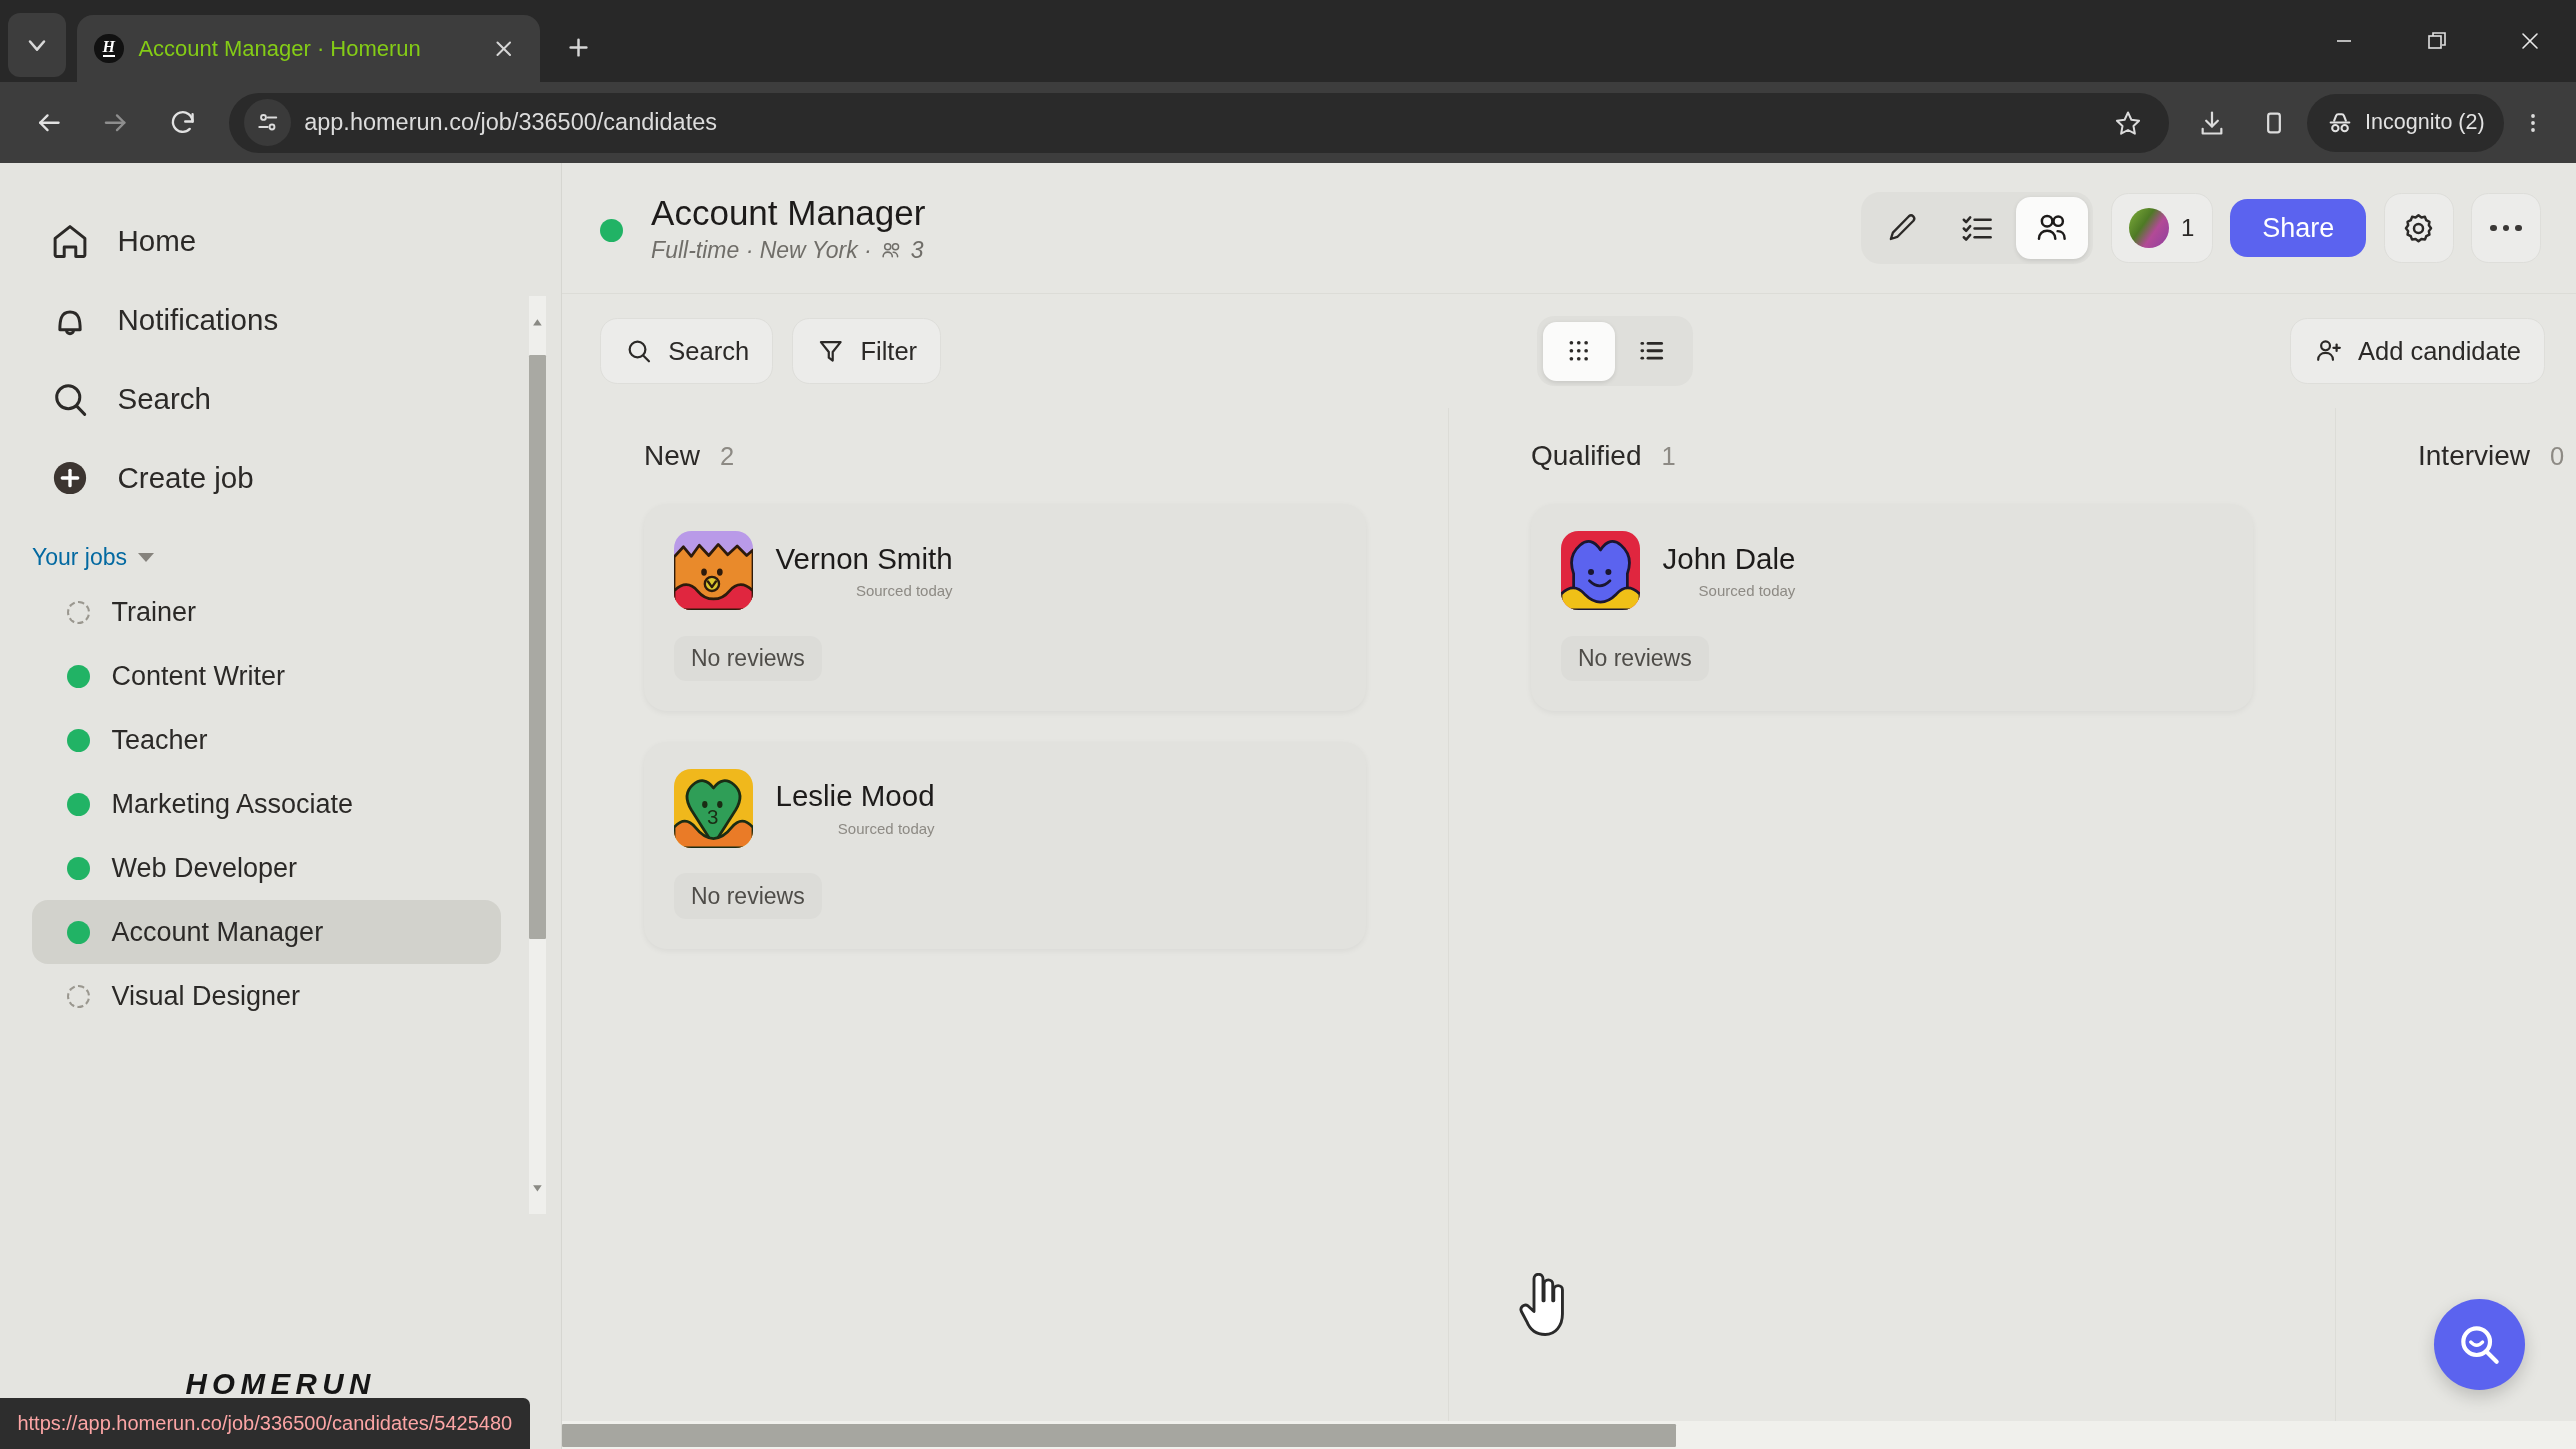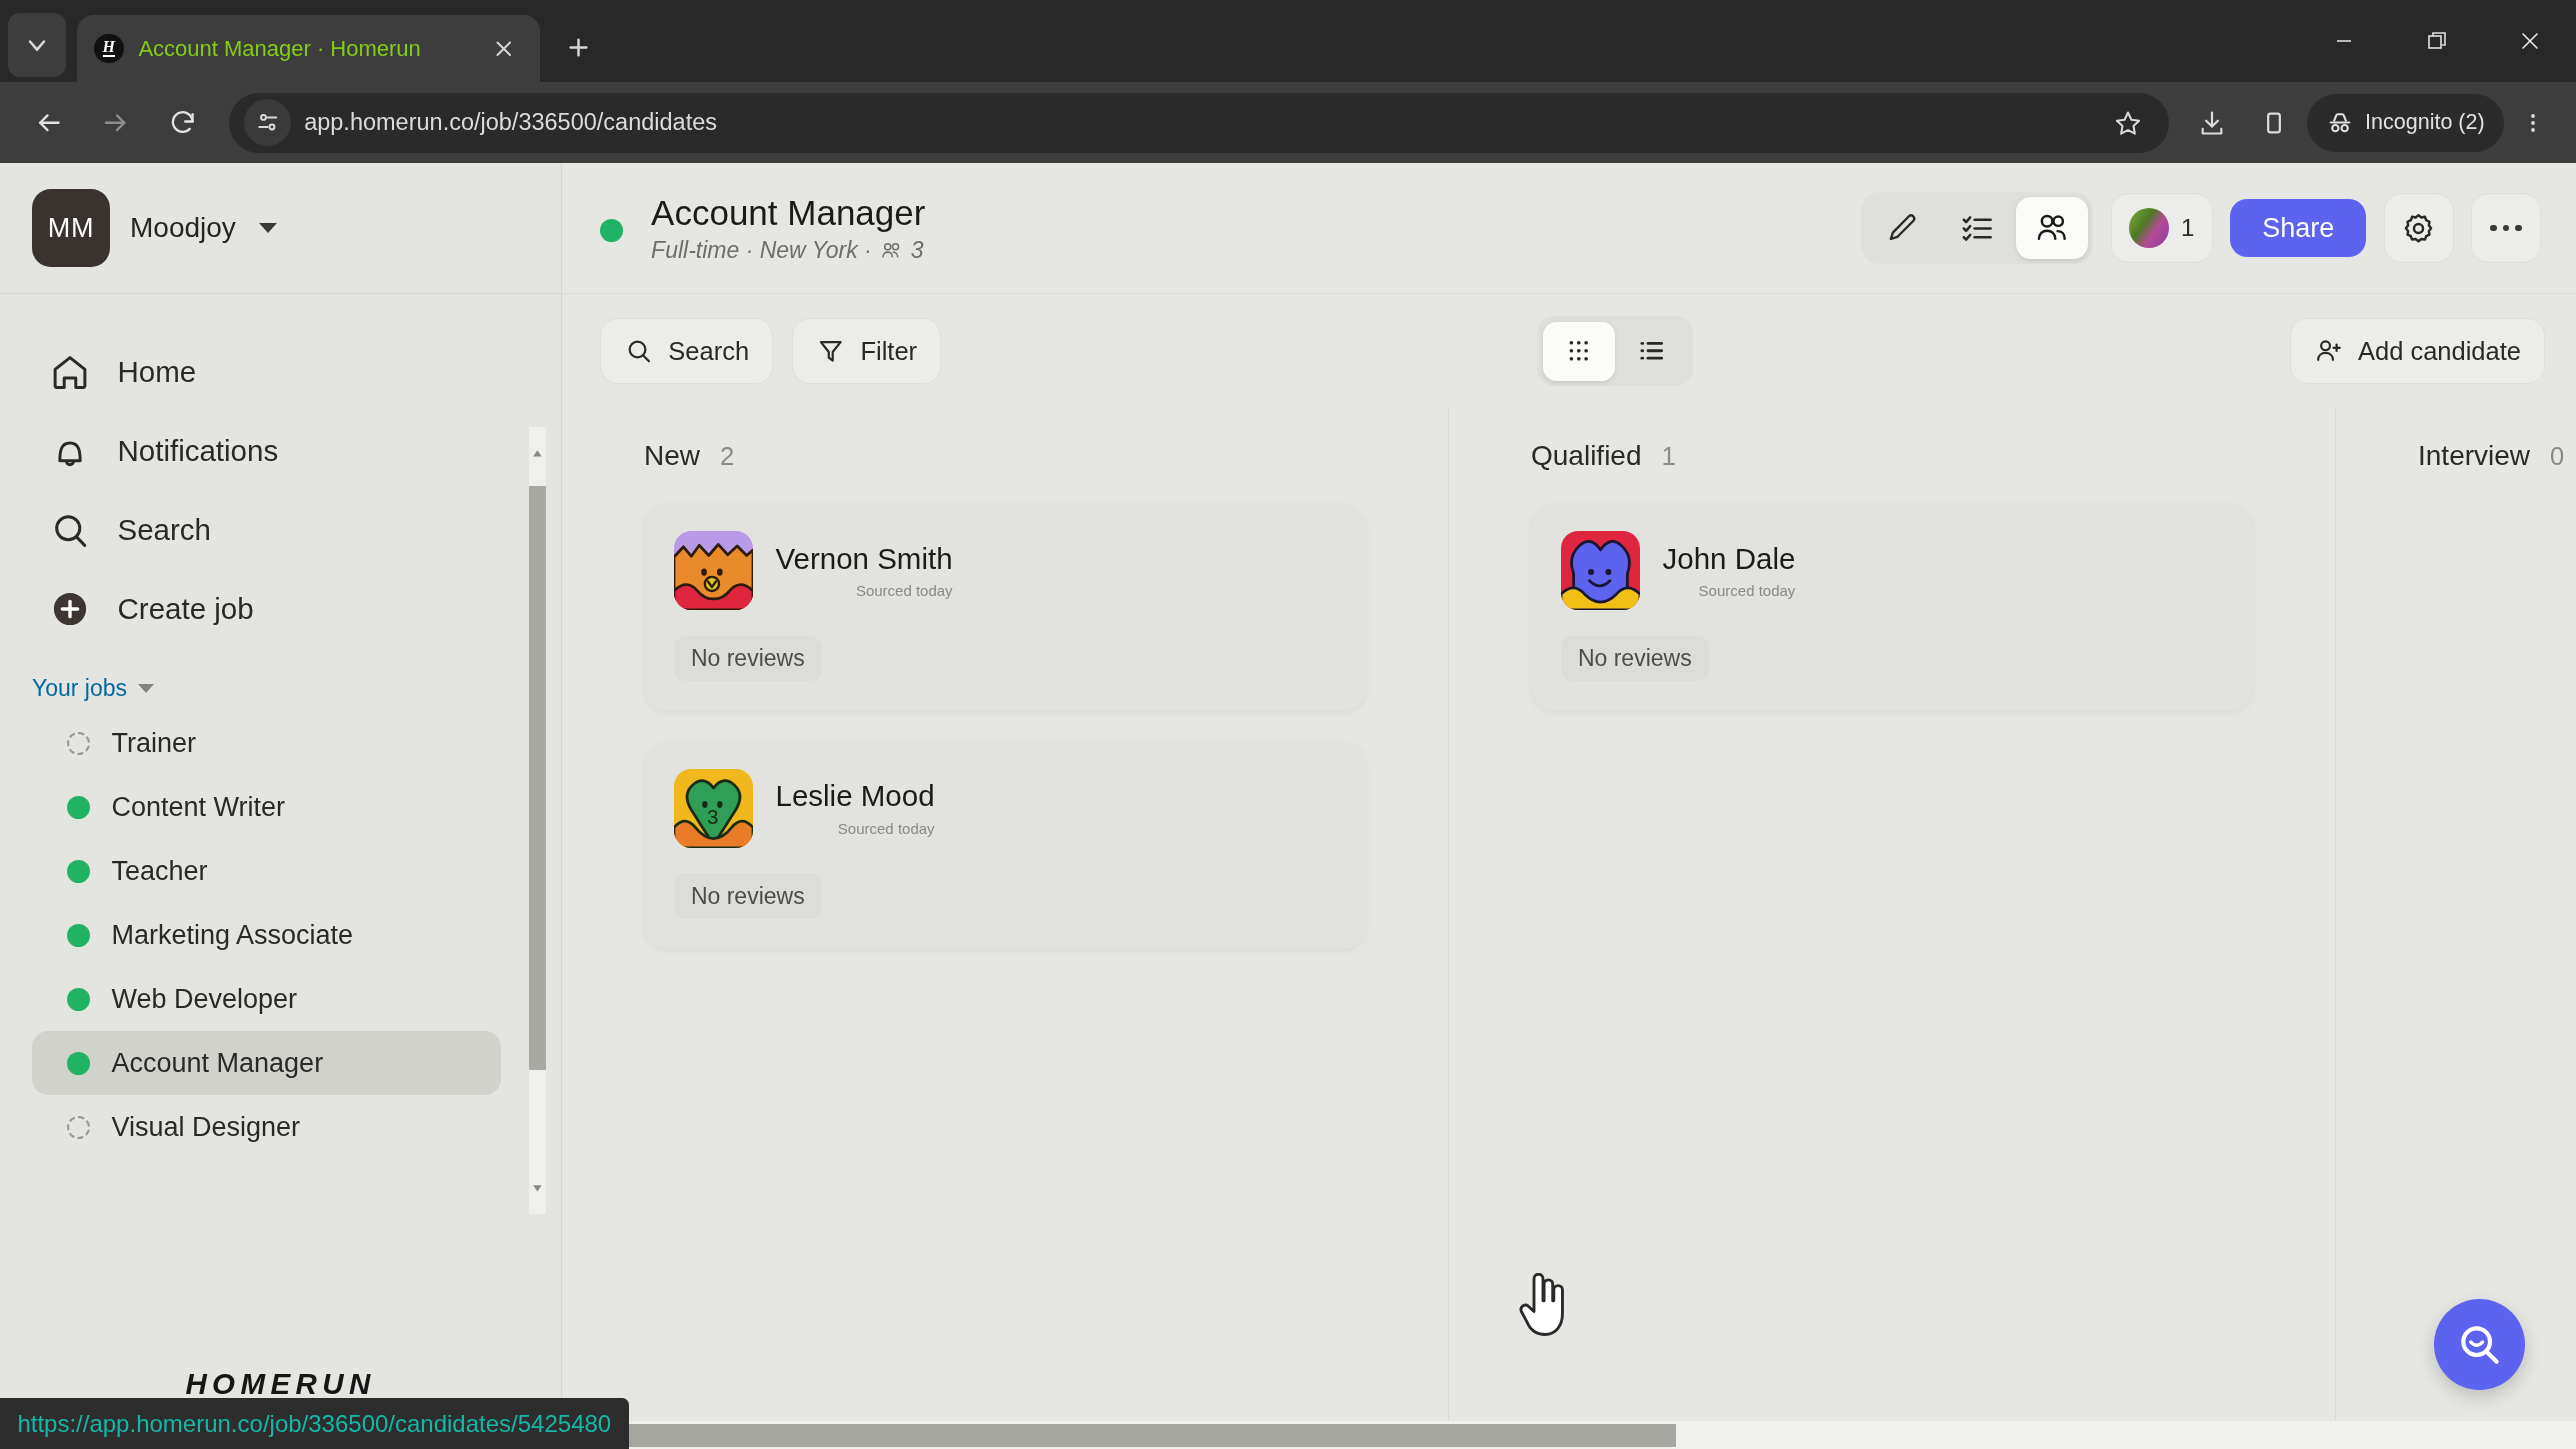--- a/index.html
+++ b/index.html
@@ -222,21 +222,21 @@
     box-shadow: 0 6.7px 17.4px rgba(0,0,0,.18);
   }
   .fab svg { width: 50px; height: 50px; }
 
   .cursor { position:absolute; left: 951px; top: 865px; width: 60px; height: 72px; pointer-events:none;}
 
   .statusbar {
     position: absolute; left: 0; bottom: 0; height: 51px; background: #2d2d2d;
     display:flex; align-items:center; padding: 0 17.4px; border-top-right-radius: 6.7px;
   }
-  .statusbar span { color: #14b8a6; font-size: 24px; white-space: nowrap;}
+  .statusbar span { color: #fca5a5; font-size: 20px; white-space: nowrap;}
 </style>
 </head>
 <body>
 
 <div class="browser">
 
   <div class="tabstrip">
     <div class="tab-chevron">
       <svg viewBox="0 0 24 24" fill="none" stroke="#d8d8d8" stroke-width="2.2" stroke-linecap="round" stroke-linejoin="round">
           <polyline points="6 9 12 16 18 9"></polyline>
@@ -349,25 +349,20 @@
             <circle cx="12" cy="12" r="1.9"></circle>
             <circle cx="12" cy="19" r="1.9"></circle>
           </svg>
       </div>
     </div>
   </div>
 
   <div class="viewport">
 
     <div class="sidebar">
-      <div class="sb-head">
-        <div class="sb-avatar">MM</div>
-        <div class="sb-org">Moodjoy</div>
-        <div class="sb-caret"></div>
-      </div>
 
       <div class="sb-scroll">
 
         <div class="sb-item">
           <span class="ic">
             <svg viewBox="0 0 24 24" fill="none" stroke="#2b2927" stroke-width="1.7" stroke-linejoin="round">
                 <path d="M3.5 10.5 12 3.8l8.5 6.7V20a.8.8 0 0 1-.8.8h-4.4v-5.4H8.7v5.4H4.3a.8.8 0 0 1-.8-.8z"></path>
               </svg>
           </span>
           <span class="lbl">Home</span>

